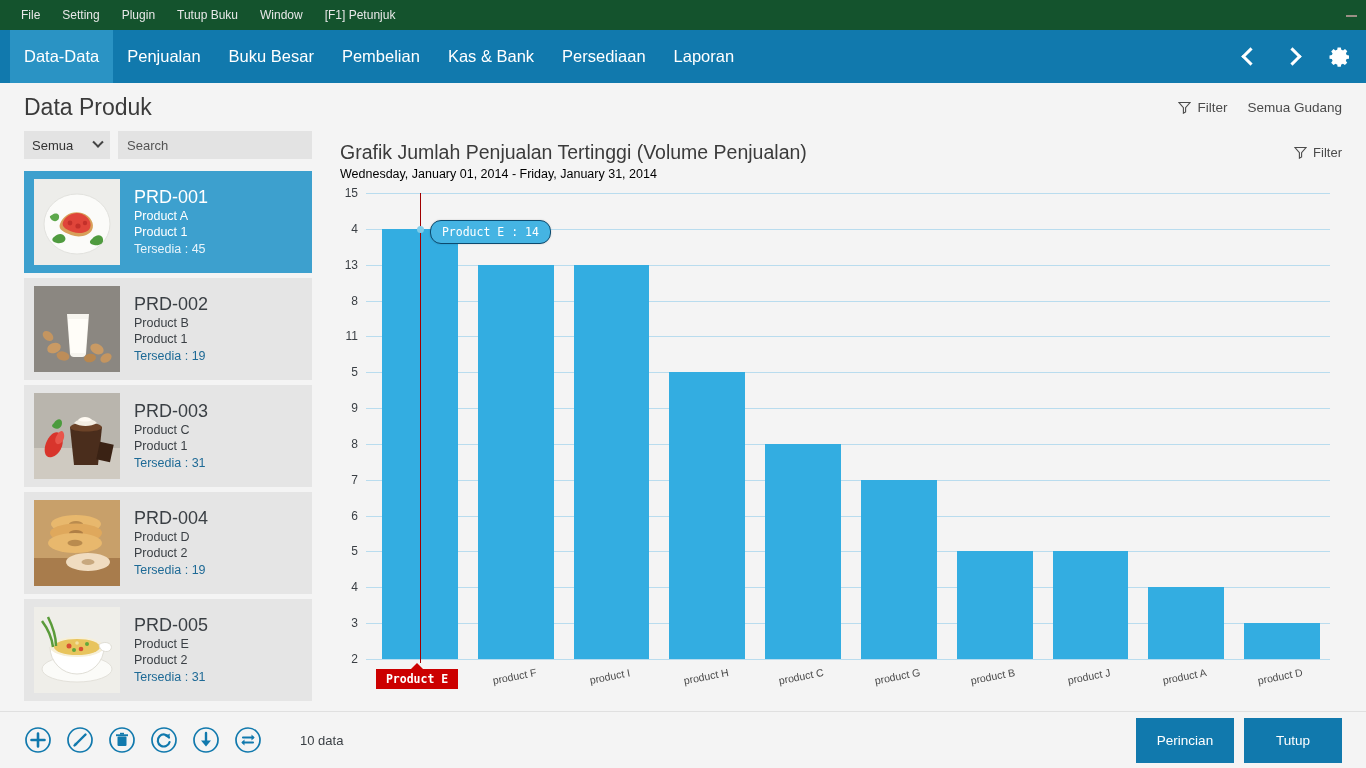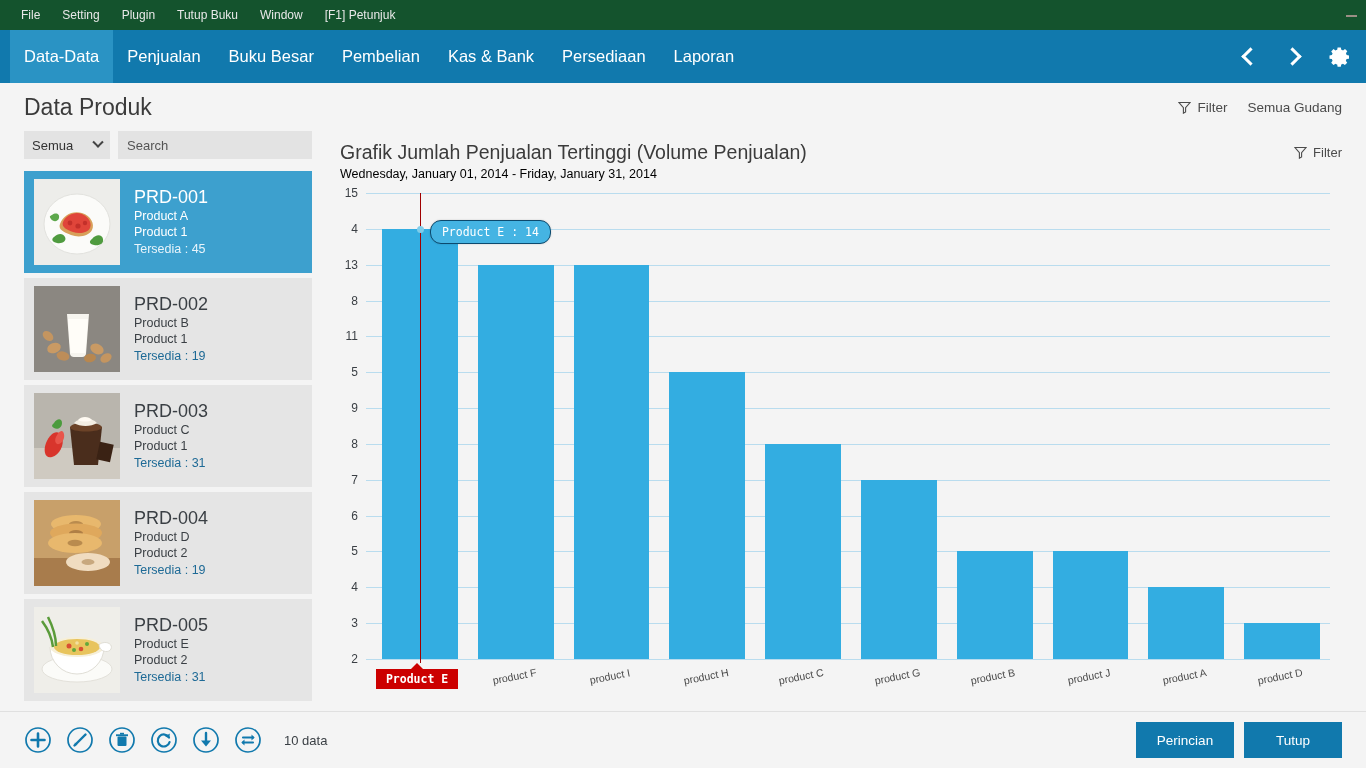--- a/index.html
+++ b/index.html
@@ -104,26 +104,26 @@
   .pcard.selected .pstock { color: #e8f4fb; }
 
   
   .bottombar {
     position: absolute; left: 0; bottom: 0; width: 1366px; height: 57px;
     border-top: 1px solid #e0e0e0; background: #f4f4f4;
     display: flex; align-items: center; padding-left: 24px;
   }
   .tbtn { width: 28px; height: 28px; margin-right: 14px; cursor: pointer; }
   .tbtn svg { display: block; }
-  .countlbl { font-size: 13px; color: #3a3f44; margin-left: 8px; }
+  .countlbl { font-size: 13px; color: #3a3f44; margin-left: 24px; }
   .bottombar-right {
     position: absolute; right: 24px; display: flex; gap: 10px;
   }
   .bluebtn {
-    width: 98px; height: 36px; background: #1179ad; color: #fff;
+    width: 98px; height: 45px; background: #1179ad; color: #fff;
     border: none; font-size: 13.5px; cursor: pointer;
     font-family: "Liberation Sans", sans-serif;
   }
 
   
   .chartwrap { padding: 10px 24px 0 4px; position: relative; height: 100%; }
   .charttitle { font-size: 19.5px; color: #3b3b3b; font-weight: 400; }
   .chartsub { font-size: 12.5px; color: #000000; margin-top: 3px; }
   .chartfilter {
     position: absolute; right: 24px; top: 14px;

